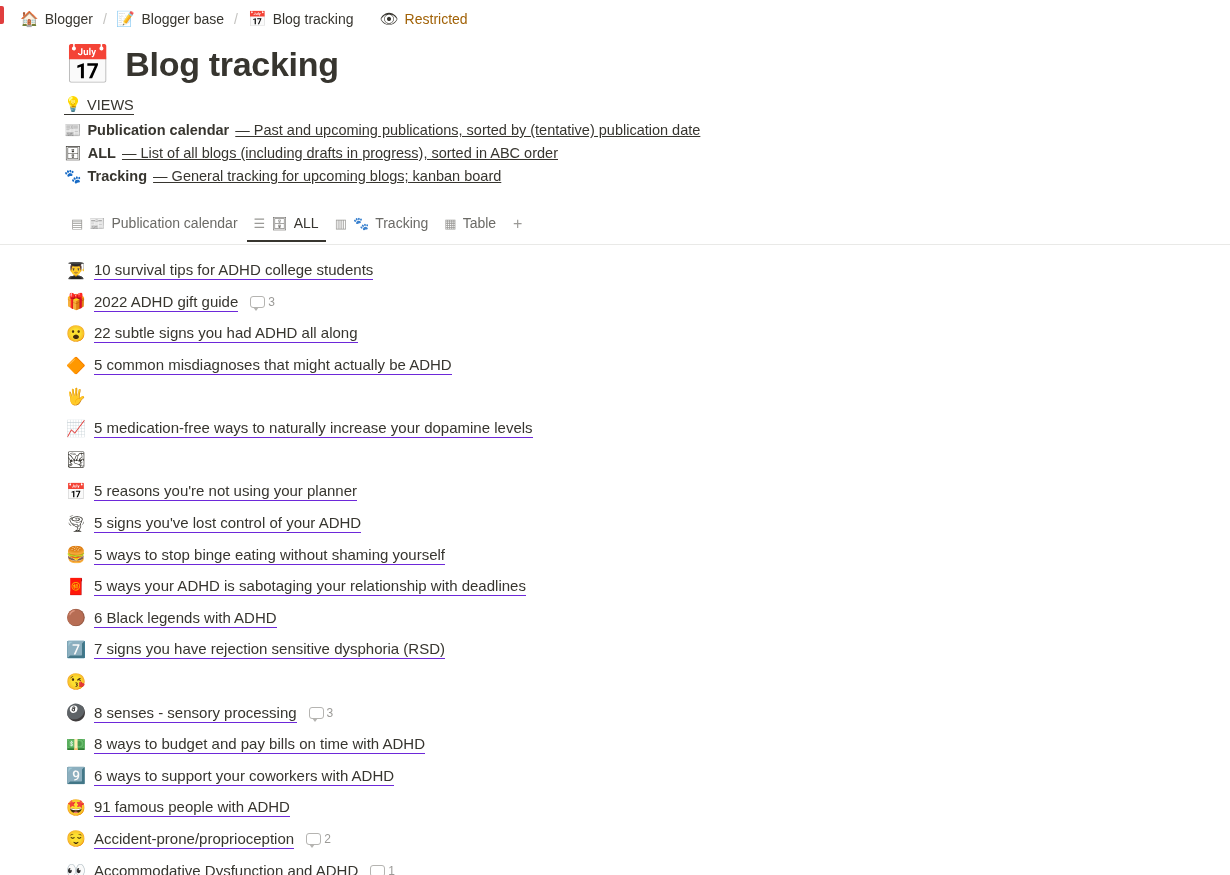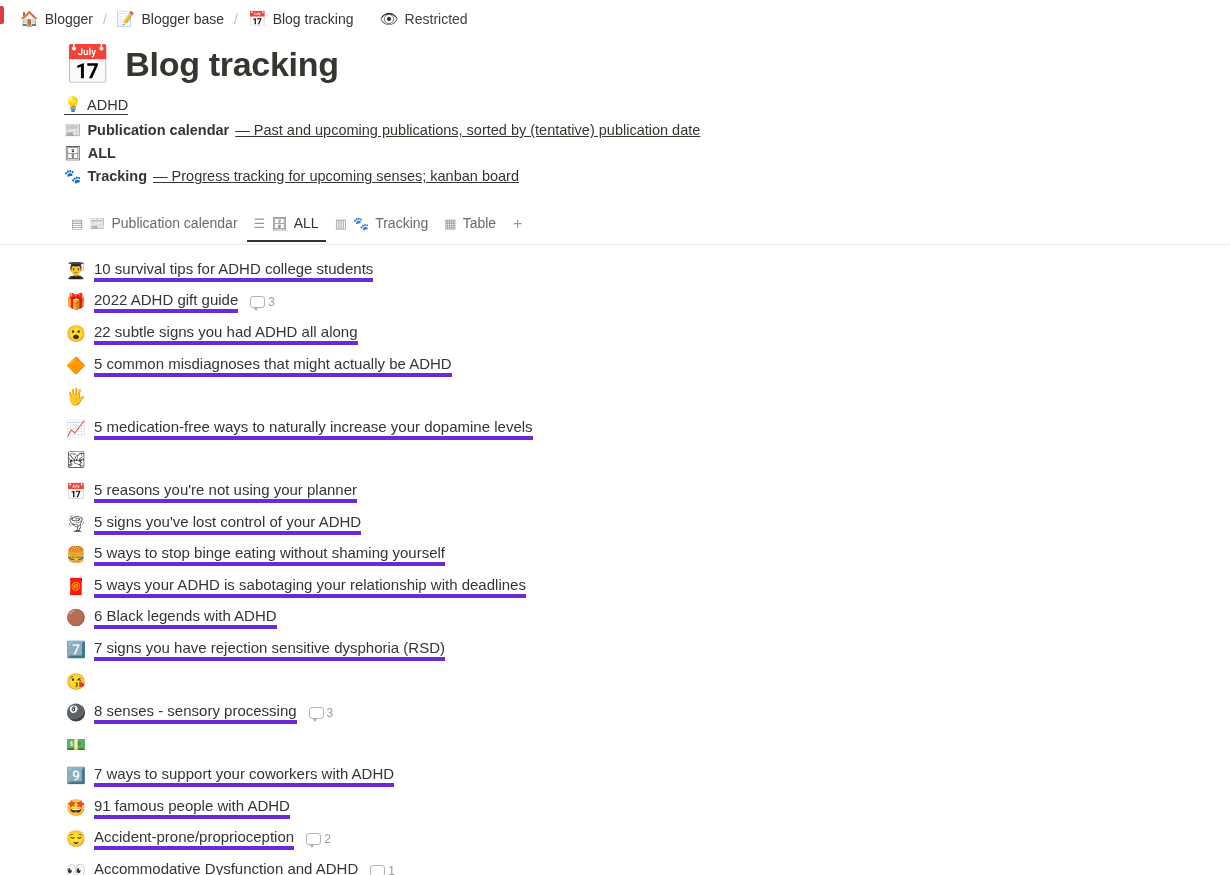--- a/index.html
+++ b/index.html
@@ -29,21 +29,21 @@
     display: flex;
     align-items: center;
     gap: 6px;
     padding: 2px 6px;
     border-radius: 4px;
     cursor: pointer;
     white-space: nowrap;
   }
   .crumb .emoji { font-size: 15px; line-height: 1; }
   .crumb-label { color: #37352f; }
-  .crumb.muted .crumb-label { color: #404040; }
+  .crumb.muted .crumb-label { color: #a16207; }
   .crumb-sep {
     color: #c4c3c0;
     padding: 0 4px;
     font-size: 14px;
   }
   .left-edge-tab {
     position: absolute;
     left: 0;
     top: 6px;
     width: 4px;
@@ -151,21 +151,21 @@
   .row-emoji {
     font-size: 16px;
     width: 18px;
     text-align: center;
     line-height: 1;
     flex: 0 0 auto;
   }
   .row-title {
     font-size: 15px;
     color: #37352f;
-    border-bottom: 4px solid #6d28d9;
+    border-bottom: 1px solid #6d28d9;
     padding-bottom: 1px;
     white-space: nowrap;
   }
   .row-comments {
     display: inline-flex;
     align-items: center;
     gap: 3px;
     color: #9b9a97;
     font-size: 12px;
     margin-left: 2px;
@@ -217,36 +217,37 @@
 
 <div class="page">
 
   <div class="title-row">
     <span class="page-icon">📅</span>
     <span class="page-title">Blog tracking</span>
   </div>
 
   <div class="views-head">
     <span>💡</span>
-    <span class="label">ADHD</span>
+    <span class="label">VIEWS</span>
   </div>
 
   <div class="view-line">
     <span class="vi">📰</span>
     <span class="vname">Publication calendar</span>
     <span class="vdesc">— Past and upcoming publications, sorted by (tentative) publication date</span>
   </div>
   <div class="view-line">
     <span class="vi">🗄</span>
     <span class="vname">ALL</span>
+    <span class="vdesc">— List of all blogs (including drafts in progress), sorted in ABC order</span>
   </div>
   <div class="view-line">
     <span class="vi">🐾</span>
     <span class="vname">Tracking</span>
-    <span class="vdesc">— Progress tracking for upcoming senses; kanban board</span>
+    <span class="vdesc">— General tracking for upcoming blogs; kanban board</span>
   </div>
 
   <div class="db-tabs">
     <div class="db-tab">
       <span class="viewglyph">▤</span>
       <span class="ticon">📰</span>
       <span>Publication calendar</span>
     </div>
     <div class="db-tab active">
       <span class="viewglyph">☰</span>
@@ -343,25 +344,26 @@
       <span class="row-emoji">🎱</span>
       <span class="row-title">8 senses - sensory processing</span>
       <span class="row-comments">
         <span class="bubble"></span>
         <span>3</span>
       </span>
     </div>
 
     <div class="row">
       <span class="row-emoji">💵</span>
+      <span class="row-title">8 ways to budget and pay bills on time with ADHD</span>
     </div>
 
     <div class="row">
       <span class="row-emoji">9️⃣</span>
-      <span class="row-title">7 ways to support your coworkers with ADHD</span>
+      <span class="row-title">6 ways to support your coworkers with ADHD</span>
     </div>
 
     <div class="row">
       <span class="row-emoji">🤩</span>
       <span class="row-title">91 famous people with ADHD</span>
     </div>
 
     <div class="row">
       <span class="row-emoji">😌</span>
       <span class="row-title">Accident-prone/proprioception</span>

